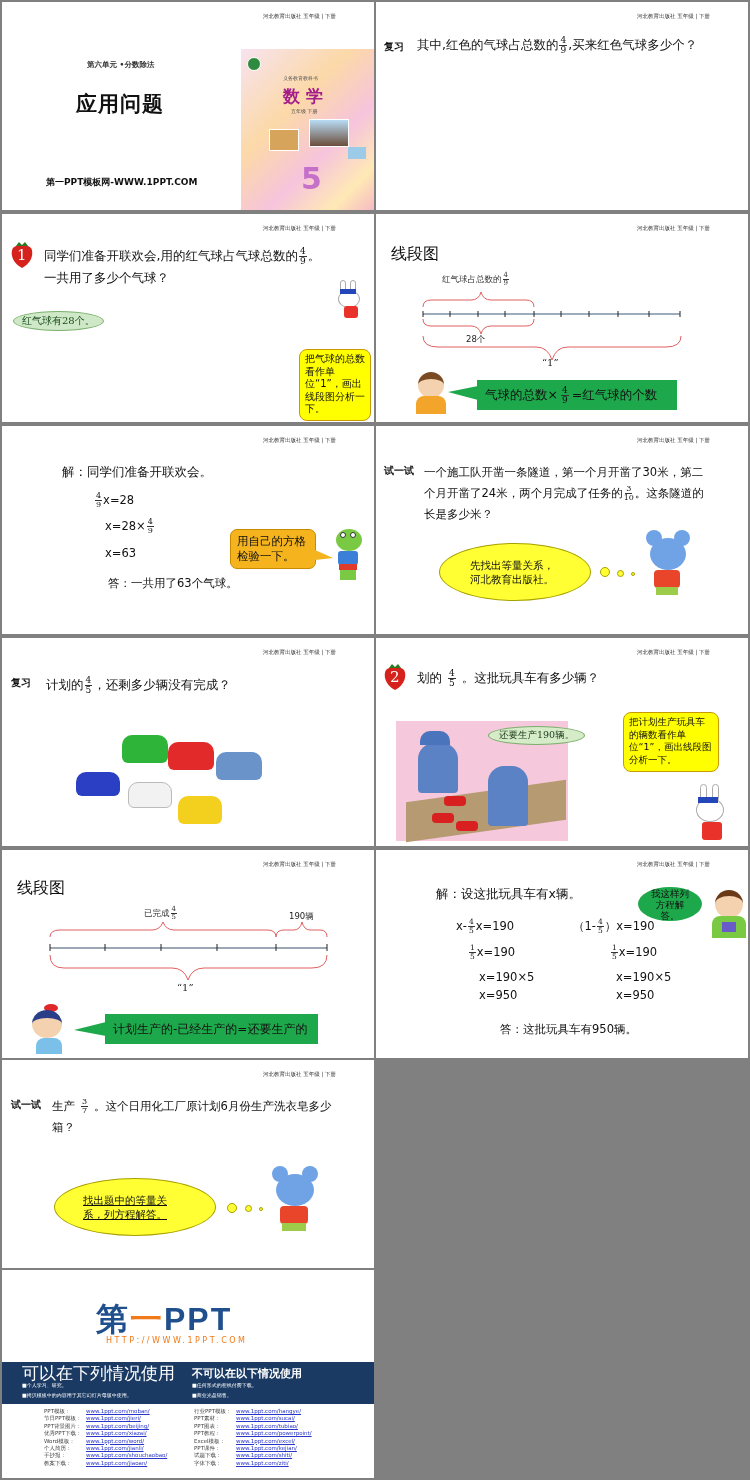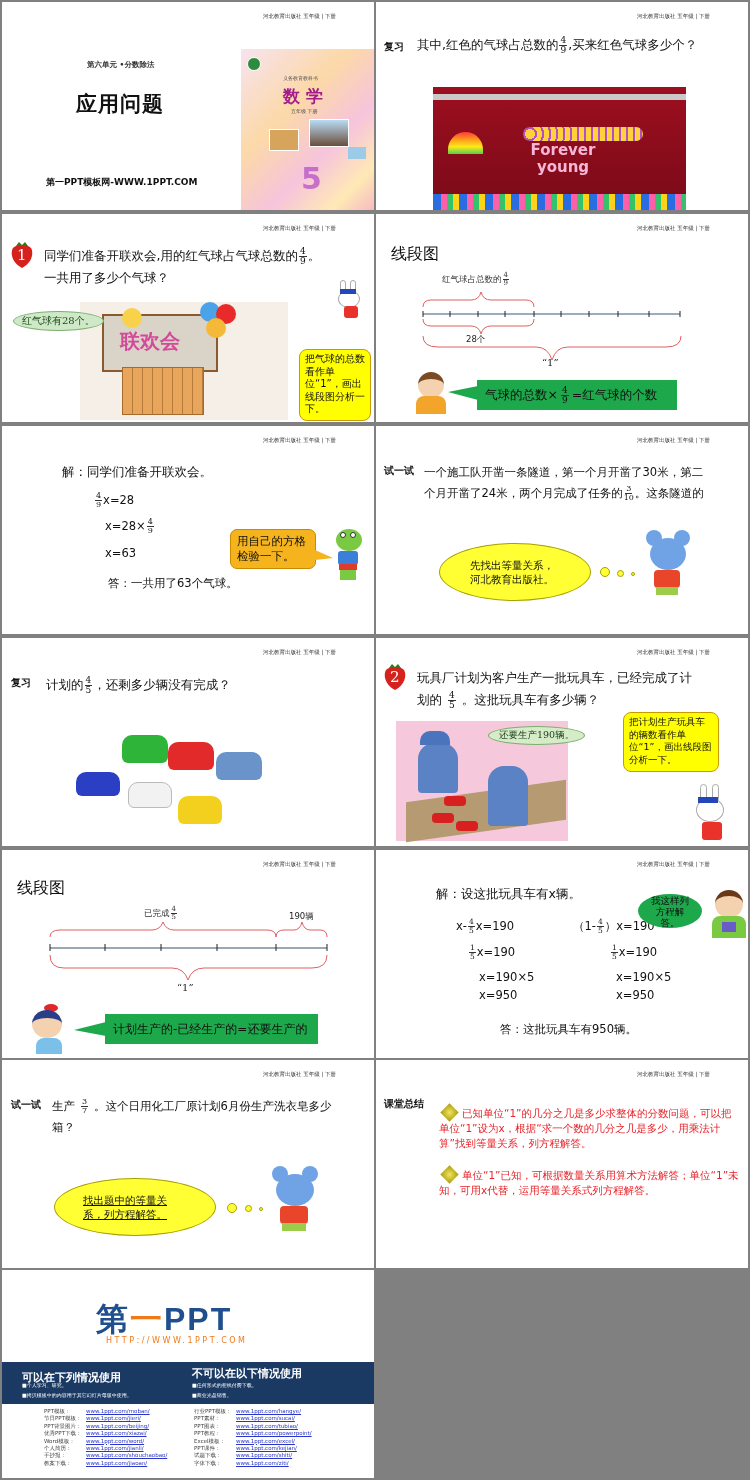--- a/index.html
+++ b/index.html
@@ -44,53 +44,37 @@
 
   <div class="slide" style="left:376px;top:2px;">
     <div class="pub">河北教育出版社  五年级 | 下册</div>
     <div class="tag" style="left:8px;top:38px;font-size:10px;">复习</div>
     <div class="q" style="left:41px;top:32px;width:330px;">
       <div><span>其中,红色的气球占总数的</span><span class="fr" style="font-size:9px;">
             <span class="n">4</span>
             <span>9</span>
           </span><span>,买来红色气球多少个？</span></div>
     </div>
-    <div style="position:absolute;left:57px;top:85px;width:253px;height:125px;background:linear-gradient(#9c0f1f,#7a0a18);">
-      <div style="position:absolute;left:0;top:7px;width:100%;height:6px;background:#c9c9c9;"></div>
-      <div style="position:absolute;left:15px;top:45px;width:35px;height:22px;border-radius:20px 20px 0 0;background:linear-gradient(#ff3a3a,#ff9a1a,#ffe81a,#4fd24f);"></div>
-      <div style="position:absolute;left:70px;top:55px;width:120px;font-size:15px;color:#f7b6d6;font-weight:bold;line-height:17px;text-align:center;">Forever young</div>
-      <div style="position:absolute;left:90px;top:40px;width:120px;height:14px;background:repeating-radial-gradient(circle at 7px 7px,#ffd23a 0 5px,#b34ec7 5px 7px);border-radius:7px;"></div>
-      <div style="position:absolute;left:0;bottom:0;width:100%;height:18px;background:repeating-linear-gradient(90deg,#2a6de0 0 8px,#ff5fa8 8px 14px,#34c26a 14px 20px,#ffd21a 20px 26px);"></div>
-    </div>
   </div>
 
   <div class="slide" style="left:2px;top:214px;">
     <div class="pub">河北教育出版社  五年级 | 下册</div>
     <div class="strawberry" style="left:8px;top:27px;">
       <svg width="24" height="28" viewBox="0 0 24 28">
           <path d="M12 27 C2 22 0 12 3 7 C6 3 18 3 21 7 C24 12 22 22 12 27Z" fill="#d6221c"></path>
           <path d="M6 5 L9 1 L12 4 L15 1 L18 5Z" fill="#2c7a1f"></path>
         </svg>
       <span style="position:absolute;left:7px;top:5px;font-size:15px;color:#fff;font-family:'DejaVu Serif',serif;">1</span>
     </div>
     <div class="q" style="left:42px;top:31px;width:330px;">
       <div><span>同学们准备开联欢会,用的红气球占气球总数的</span><span class="fr" style="font-size:9px;">
             <span class="n">4</span>
             <span>9</span>
           </span><span>。</span></div>
       <div>一共用了多少个气球？</div>
-    </div>
-    <div style="position:absolute;left:78px;top:88px;width:208px;height:118px;background:#f5efe8;">
-      <div style="position:absolute;left:22px;top:12px;width:116px;height:58px;background:#d9d3c8;border:2px solid #8a5a2c;"></div>
-      <div style="position:absolute;left:40px;top:26px;font-size:20px;color:#d34a9a;font-weight:bold;">联欢会</div>
-      <div style="position:absolute;left:42px;top:65px;width:82px;height:48px;background:#e8a55c;border:1px solid #a56a2e;background-image:repeating-linear-gradient(90deg,transparent 0 9px,#b67a3a 9px 10px);"></div>
-      <div style="position:absolute;left:120px;top:0;width:20px;height:20px;border-radius:50%;background:#4aa3e8;"></div>
-      <div style="position:absolute;left:136px;top:2px;width:20px;height:20px;border-radius:50%;background:#e82a2a;"></div>
-      <div style="position:absolute;left:126px;top:16px;width:20px;height:20px;border-radius:50%;background:#f5b93a;"></div>
-      <div style="position:absolute;left:42px;top:6px;width:20px;height:20px;border-radius:50%;background:#f7d24a;"></div>
     </div>
     <div style="position:absolute;left:11px;top:97px;padding:2px 8px;background:#cfe9c8;border:1px solid #7bb06e;border-radius:50%;font-size:10px;color:#1a4a1a;font-family:'DejaVu Serif',serif;">红气球有28个。</div>
     <div style="position:absolute;left:334px;top:66px;width:28px;height:40px;">
       <div style="position:absolute;left:4px;top:0;width:6px;height:14px;background:#fff;border:1px solid #aaa;border-radius:3px;"></div>
       <div style="position:absolute;left:14px;top:0;width:6px;height:14px;background:#fff;border:1px solid #aaa;border-radius:3px;"></div>
       <div style="position:absolute;left:2px;top:10px;width:22px;height:18px;background:#fff;border:1px solid #aaa;border-radius:50%;"></div>
       <div style="position:absolute;left:4px;top:9px;width:16px;height:5px;background:#2346b8;"></div>
       <div style="position:absolute;left:8px;top:26px;width:14px;height:12px;background:#e8322a;border-radius:3px;"></div>
     </div>
     <div class="yellow-note" style="left:297px;top:135px;width:72px;height:72px;font-size:10px;line-height:12.5px;">把气球的总数看作单位“1”，画出线段图分析一下。</div>
@@ -169,20 +153,21 @@
 
   <div class="slide" style="left:376px;top:426px;">
     <div class="pub">河北教育出版社  五年级 | 下册</div>
     <div class="tag" style="left:8px;top:38px;font-size:10px;">试一试</div>
     <div class="q" style="left:48px;top:36px;width:320px;font-size:11.5px;line-height:21px;">
       <div>一个施工队开凿一条隧道，第一个月开凿了30米，第二</div>
       <div><span>个月开凿了24米，两个月完成了任务的</span><span class="fr" style="font-size:8px;">
             <span class="n">3</span>
             <span>10</span>
           </span><span>。这条隧道的</span></div>
+      <div>长是多少米？</div>
     </div>
     <div class="cloud" style="left:63px;top:117px;width:152px;height:58px;padding:0 30px;">先找出等量关系，河北教育出版社。</div>
     <div class="dots">
       <span style="left:224px;top:141px;width:10px;height:10px;"></span>
       <span style="left:241px;top:144px;width:7px;height:7px;"></span>
       <span style="left:255px;top:146px;width:4px;height:4px;"></span>
     </div>
     <div style="position:absolute;left:268px;top:104px;width:54px;height:72px;">
       <div style="position:absolute;left:2px;top:0;width:16px;height:16px;background:#6fa3e6;border-radius:50%;"></div>
       <div style="position:absolute;left:30px;top:0;width:16px;height:16px;background:#6fa3e6;border-radius:50%;"></div>
@@ -214,21 +199,20 @@
   <div class="slide" style="left:376px;top:638px;">
     <div class="pub">河北教育出版社  五年级 | 下册</div>
     <div class="strawberry" style="left:7px;top:25px;">
       <svg width="24" height="28" viewBox="0 0 24 28">
           <path d="M12 27 C2 22 0 12 3 7 C6 3 18 3 21 7 C24 12 22 22 12 27Z" fill="#d6221c"></path>
           <path d="M6 5 L9 1 L12 4 L15 1 L18 5Z" fill="#2c7a1f"></path>
         </svg>
       <span style="position:absolute;left:7px;top:5px;font-size:15px;color:#fff;font-family:'DejaVu Serif',serif;">2</span>
     </div>
     <div class="q" style="left:41px;top:29px;width:330px;">
-      <div>玩具厂计划为客户生产一批玩具车，已经完成了计</div>
       <div><span>划的</span><span class="fr" style="font-size:9px;margin:0 6px;">
             <span class="n">4</span>
             <span>5</span>
           </span><span>。这批玩具车有多少辆？</span></div>
     </div>
     <div style="position:absolute;left:20px;top:83px;width:172px;height:120px;background:#f6c8dc;">
       <div style="position:absolute;left:10px;top:70px;width:160px;height:40px;background:#b59a72;transform:skewY(-8deg);"></div>
       <div style="position:absolute;left:22px;top:22px;width:40px;height:50px;background:#5a82c4;border-radius:16px 16px 4px 4px;"></div>
       <div style="position:absolute;left:24px;top:10px;width:30px;height:14px;background:#4a74bb;border-radius:10px 10px 0 0;"></div>
       <div style="position:absolute;left:92px;top:45px;width:40px;height:60px;background:#5a82c4;border-radius:16px 16px 4px 4px;"></div>
@@ -298,21 +282,21 @@
           <span class="n">4</span>
           <span>5</span>
         </span><span>）x=190</span></div>
     <div class="eq" style="left:234px;top:94px;"><span class="fr" style="font-size:7.5px;">
           <span class="n">1</span>
           <span>5</span>
         </span><span>x=190</span></div>
     <div class="eq" style="left:240px;top:122px;">x=190×5</div>
     <div class="eq" style="left:240px;top:140px;">x=950</div>
     <div style="position:absolute;left:124px;top:172px;font-size:11.5px;color:#111;">答：这批玩具车有950辆。</div>
-    <div style="position:absolute;left:262px;top:44px;width:64px;height:34px;background:#1ea84c;border-radius:50%;font-size:9.5px;line-height:11px;color:#111;display:flex;align-items:center;justify-content:center;text-align:center;padding:0 12px;">我这样列方程解答。</div>
+    <div style="position:absolute;left:262px;top:37px;width:64px;height:34px;background:#1ea84c;border-radius:50%;font-size:9.5px;line-height:11px;color:#111;display:flex;align-items:center;justify-content:center;text-align:center;padding:0 12px;">我这样列方程解答。</div>
     <div style="position:absolute;left:336px;top:40px;width:34px;height:50px;">
       <div style="position:absolute;left:3px;top:0;width:28px;height:28px;background:#f4d2b0;border-radius:50%;border-top:6px solid #6a3a18;"></div>
       <div style="position:absolute;left:0;top:26px;width:34px;height:22px;background:#7ac943;border-radius:8px 8px 0 0;"></div>
       <div style="position:absolute;left:10px;top:32px;width:14px;height:10px;background:#6a5cc8;"></div>
     </div>
   </div>
 
   <div class="slide" style="left:2px;top:1060px;">
     <div class="pub">河北教育出版社  五年级 | 下册</div>
     <div class="tag" style="left:9px;top:38px;font-size:10px;">试一试</div>
@@ -331,38 +315,28 @@
     </div>
     <div style="position:absolute;left:268px;top:106px;width:56px;height:72px;">
       <div style="position:absolute;left:2px;top:0;width:16px;height:16px;background:#6fa3e6;border-radius:50%;"></div>
       <div style="position:absolute;left:32px;top:0;width:16px;height:16px;background:#6fa3e6;border-radius:50%;"></div>
       <div style="position:absolute;left:6px;top:8px;width:38px;height:32px;background:#6fa3e6;border-radius:50%;"></div>
       <div style="position:absolute;left:10px;top:40px;width:28px;height:18px;background:#e8452a;border-radius:4px;"></div>
       <div style="position:absolute;left:12px;top:57px;width:24px;height:8px;background:#9ccc4a;"></div>
     </div>
   </div>
 
-  <div class="slide" style="left:376px;top:1060px;">
-    <div class="pub">河北教育出版社  五年级 | 下册</div>
-    <div class="tag" style="left:8px;top:37px;font-size:10px;">课堂总结</div>
-    <div style="position:absolute;left:63px;top:46px;width:300px;font-size:10.5px;line-height:15px;color:#e8232a;">
-      <span style="display:inline-block;width:13px;height:13px;background:radial-gradient(circle,#f2e55a,#a89a10);transform:rotate(45deg);margin:0 6px 0 4px;vertical-align:-2px;"></span><span>已知单位“1”的几分之几是多少求整体的分数问题，可以把单位“1”设为x，根据“求一个数的几分之几是多少，用乘法计算”找到等量关系，列方程解答。</span>
-    </div>
-    <div style="position:absolute;left:63px;top:108px;width:300px;font-size:10.5px;line-height:15px;color:#e8232a;">
-      <span style="display:inline-block;width:13px;height:13px;background:radial-gradient(circle,#f2e55a,#a89a10);transform:rotate(45deg);margin:0 6px 0 4px;vertical-align:-2px;"></span><span>单位“1”已知，可根据数量关系用算术方法解答；单位“1”未知，可用x代替，运用等量关系式列方程解答。</span>
-    </div>
-  </div>
 
   <div class="slide" style="left:2px;top:1270px;width:372px;height:208px;">
     <div style="position:absolute;left:94px;top:28px;font-size:32px;font-weight:bold;color:#1f4f8c;letter-spacing:2px;white-space:nowrap;font-family:'Liberation Sans',sans-serif;">
       <span>第</span><span style="color:#f07a1a;">一</span><span>PPT</span>
     </div>
     <div style="position:absolute;left:104px;top:66px;font-size:8px;color:#f07a1a;letter-spacing:2.5px;">HTTP://WWW.1PPT.COM</div>
     <div style="position:absolute;left:0;top:92px;width:372px;height:42px;background:#1b3a63;color:#fff;">
-      <div style="position:absolute;left:20px;top:8px;font-size:11px;font-weight:bold;">可以在下列情况使用</div>
+      <div style="position:absolute;left:20px;top:0;font-size:17px;font-weight:normal;">可以在下列情况使用</div>
       <div style="position:absolute;left:20px;top:20px;font-size:5px;">■个人学习、研究。</div>
       <div style="position:absolute;left:20px;top:30px;font-size:5px;">■拷贝模板中的内容用于其它幻灯片母版中使用。</div>
       <div style="position:absolute;left:190px;top:4px;font-size:11px;font-weight:bold;">不可以在以下情况使用</div>
       <div style="position:absolute;left:190px;top:20px;font-size:5px;">■任何形式的在线付费下载。</div>
       <div style="position:absolute;left:190px;top:30px;font-size:5px;">■商业光盘销售。</div>
     </div>
     <div style="position:absolute;left:42px;top:138px;font-size:5.5px;line-height:7.4px;color:#444;">
       <div><span style="display:inline-block;width:42px;">PPT模板：</span><a class="link">www.1ppt.com/moban/</a></div>
       <div><span style="display:inline-block;width:42px;">节日PPT模板：</span><a class="link">www.1ppt.com/jieri/</a></div>
       <div><span style="display:inline-block;width:42px;">PPT背景图片：</span><a class="link">www.1ppt.com/beijing/</a></div>

